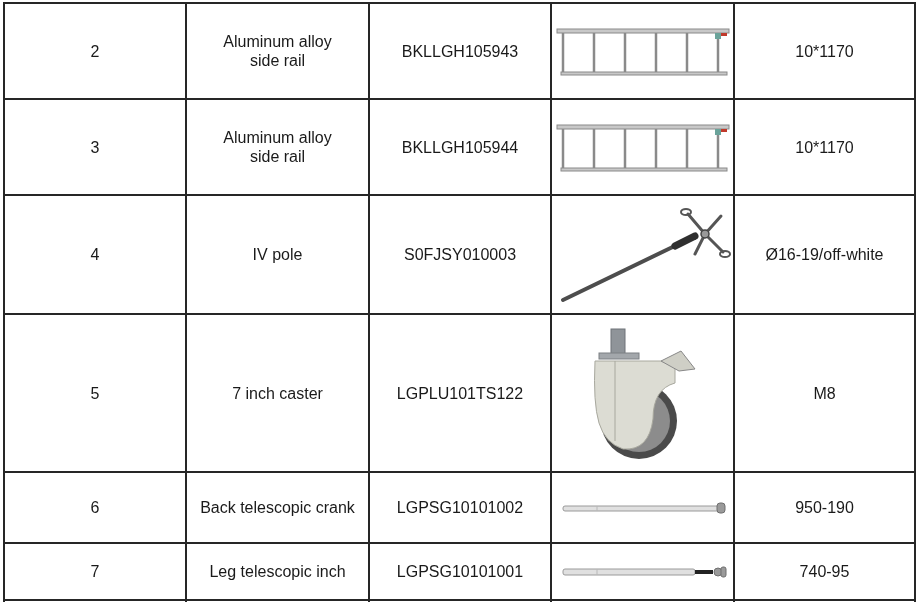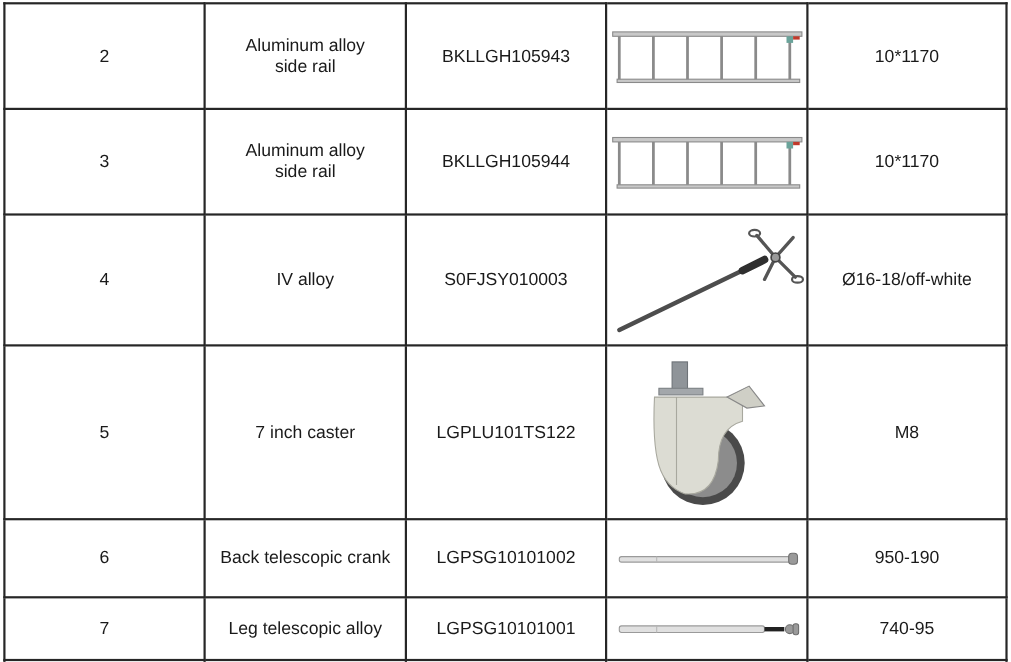--- a/index.html
+++ b/index.html
@@ -80,40 +80,40 @@
             <rect x="160" y="10" width="6" height="6" fill="#6aa39a"></rect>
             <rect x="166" y="10" width="6" height="3" fill="#c0392b"></rect>
           </svg>
         </div>
       </td>
       <td>10*1170</td>
     </tr>
 
     <tr class="r4">
       <td>4</td>
-      <td>IV alloy</td>
+      <td>IV pole</td>
       <td>S0FJSY010003</td>
       <td>
         <div class="img-wrap">
           <svg width="176" height="110" viewBox="0 0 176 110">
             <line x1="8" y1="100" x2="128" y2="42" stroke="#4d4d4d" stroke-width="4" stroke-linecap="round"></line>
             <line x1="120" y1="46" x2="140" y2="36" stroke="#2f2f2f" stroke-width="7" stroke-linecap="round"></line>
             <g stroke="#555" stroke-width="3" stroke-linecap="round" fill="none">
               <line x1="150" y1="34" x2="133" y2="14"></line>
               <line x1="150" y1="34" x2="166" y2="16"></line>
               <line x1="150" y1="34" x2="168" y2="52"></line>
               <line x1="150" y1="34" x2="140" y2="54"></line>
             </g>
             <ellipse cx="131" cy="12" rx="5" ry="3" fill="none" stroke="#555" stroke-width="2"></ellipse>
             <ellipse cx="170" cy="54" rx="5" ry="3" fill="none" stroke="#555" stroke-width="2"></ellipse>
             <circle cx="150" cy="34" r="4" fill="#9a9a9a" stroke="#444" stroke-width="1.5"></circle>
           </svg>
         </div>
       </td>
-      <td>Ø16-18/off-white</td>
+      <td>Ø16-19/off-white</td>
     </tr>
 
     <tr class="r5">
       <td>5</td>
       <td>7 inch caster</td>
       <td>LGPLU101TS122</td>
       <td>
         <div class="img-wrap">
           <svg width="120" height="140" viewBox="0 0 120 140">
             <rect x="28" y="6" width="14" height="28" fill="#8f9499" stroke="#6e7378" stroke-width="1"></rect>
@@ -140,21 +140,21 @@
             <line x1="42" y1="6" x2="42" y2="11" stroke="#b8b8b8" stroke-width="1"></line>
             <rect x="162" y="3" width="8" height="10" rx="3" fill="#9a9a9a" stroke="#6f6f6f" stroke-width="1"></rect>
           </svg>
         </div>
       </td>
       <td>950-190</td>
     </tr>
 
     <tr class="r7">
       <td>7</td>
-      <td>Leg telescopic alloy</td>
+      <td>Leg telescopic inch</td>
       <td>LGPSG10101001</td>
       <td>
         <div class="img-wrap">
           <svg width="176" height="16" viewBox="0 0 176 16">
             <rect x="8" y="5" width="132" height="6" rx="2" fill="#e0e0e0" stroke="#9a9a9a" stroke-width="1"></rect>
             <line x1="42" y1="5" x2="42" y2="11" stroke="#b8b8b8" stroke-width="1"></line>
             <rect x="140" y="6" width="18" height="4" fill="#222"></rect>
             <circle cx="163" cy="8" r="4" fill="#9a9a9a" stroke="#6f6f6f" stroke-width="1"></circle>
             <rect x="166" y="3" width="5" height="10" rx="2" fill="#9a9a9a" stroke="#6f6f6f" stroke-width="1"></rect>
           </svg>

